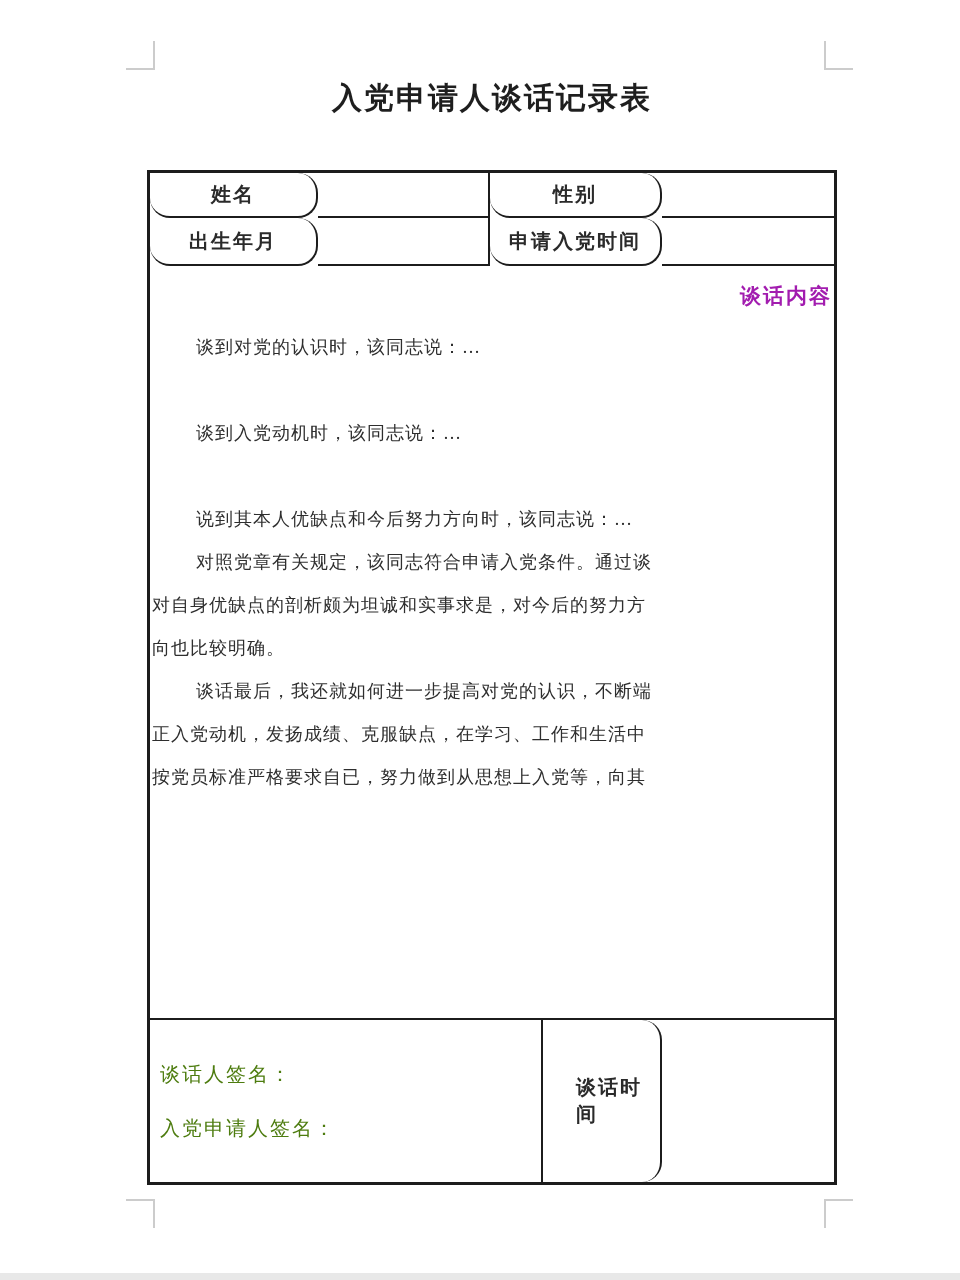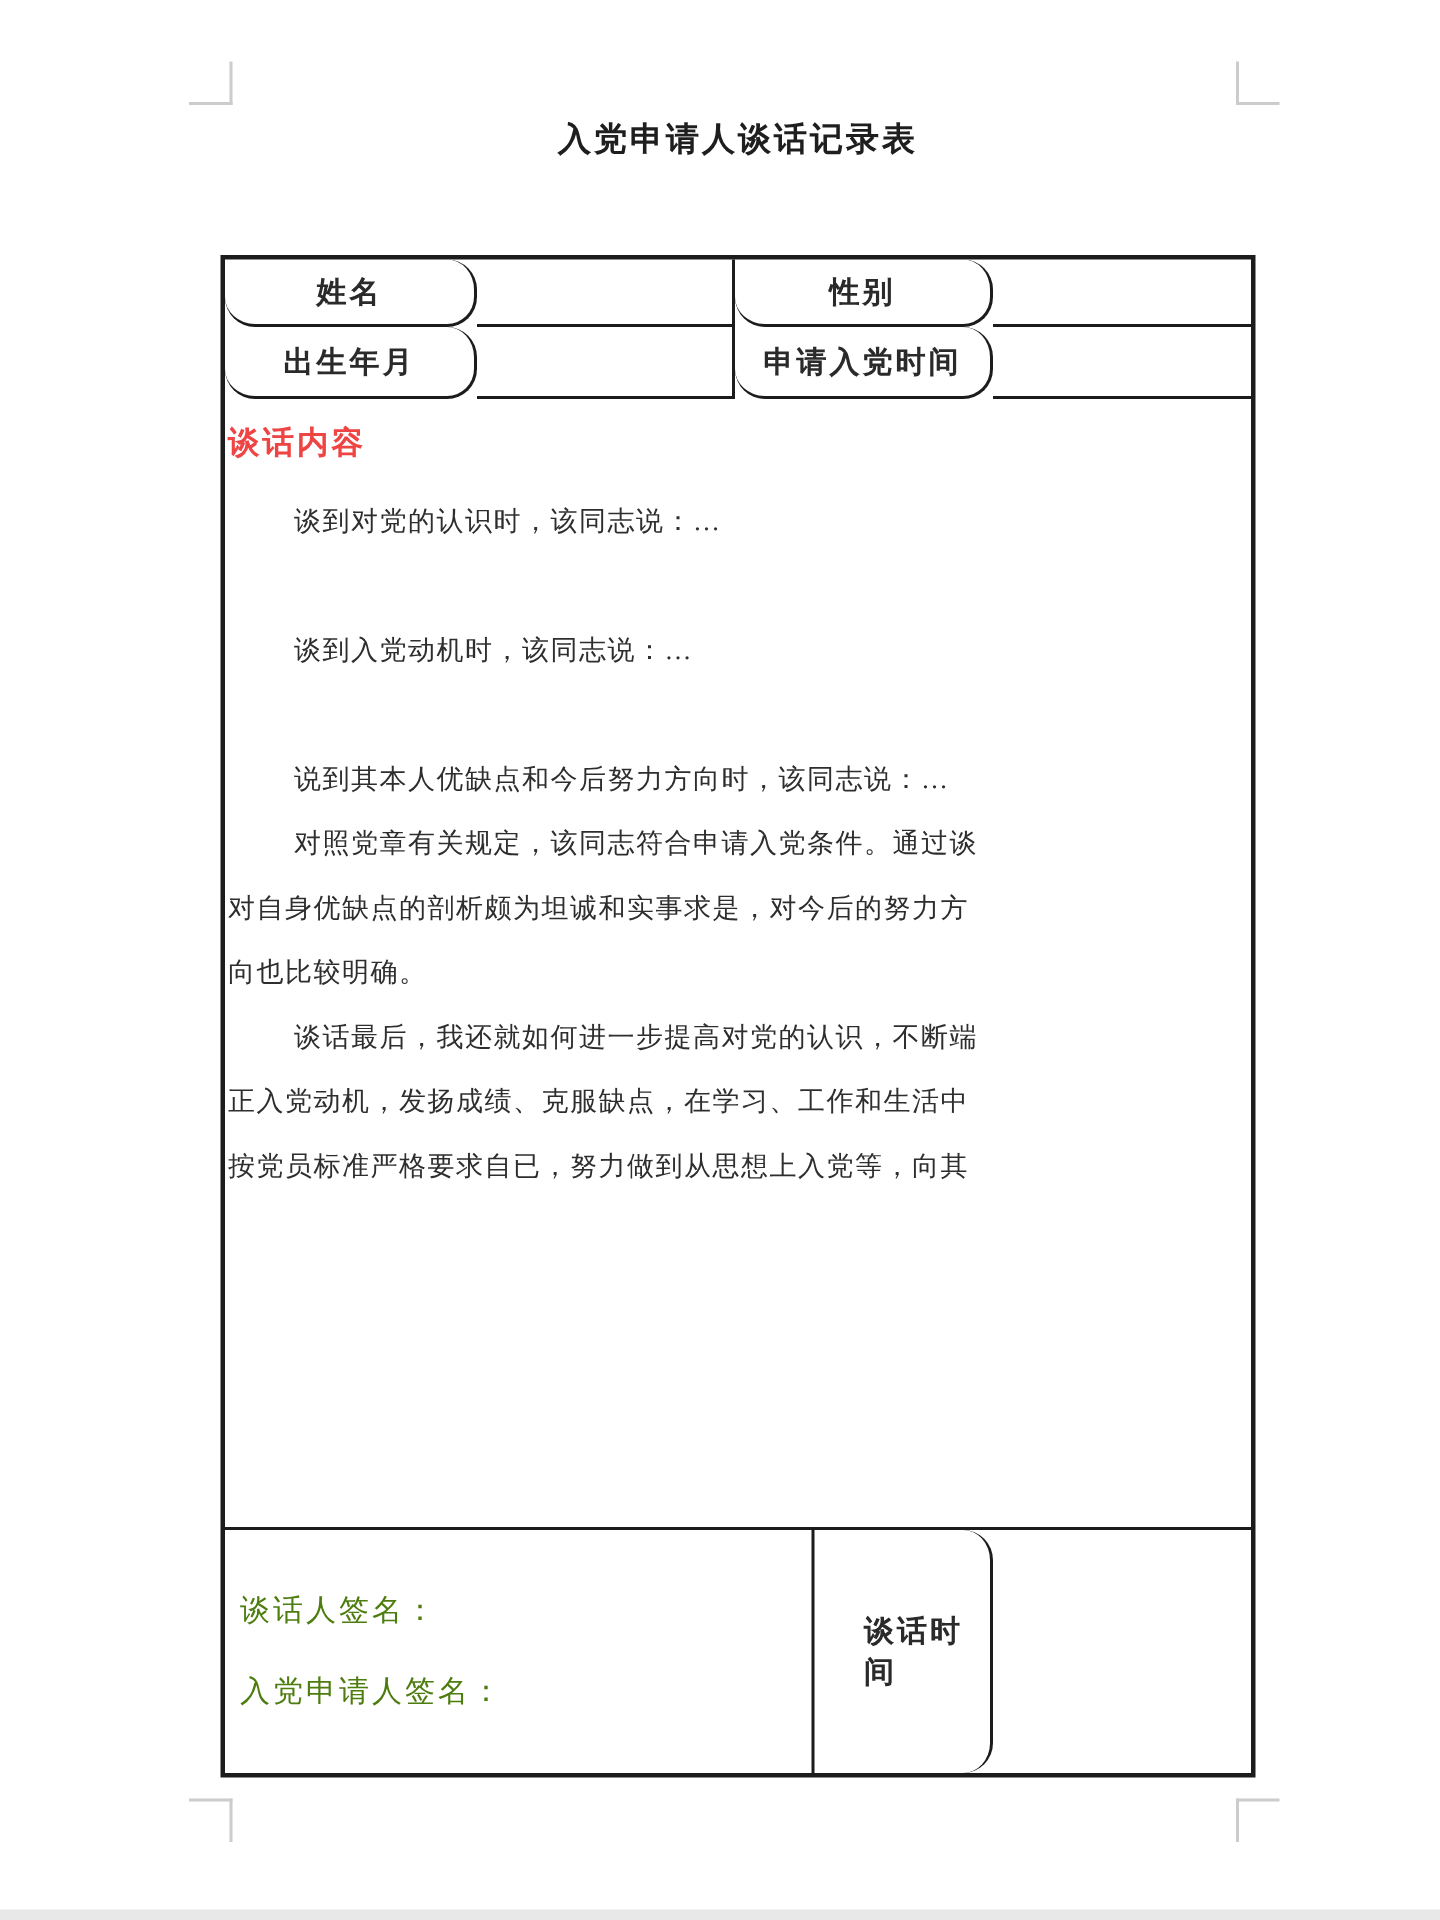--- a/index.html
+++ b/index.html
@@ -3,21 +3,21 @@
 <meta charset="utf-8">
 <style>
   * { margin: 0; padding: 0; box-sizing: border-box; }
   html, body { width: 960px; height: 1280px; background: #ffffff; overflow: hidden; }
   body { position: relative; font-family: "Liberation Sans", sans-serif; color: #262626; }
 
   
   .doc-title {
     position: absolute; left: 147px; top: 78px; width: 690px;
     text-align: center; font-family: "Liberation Serif", serif;
-    font-size: 22px; font-weight: 700; letter-spacing: 2px; color: #1e1e1e;
+    font-size: 30px; font-weight: 700; letter-spacing: 2px; color: #1e1e1e;
   }
 
   
   .crop { position: absolute; width: 29px; height: 29px; }
   .crop-tl { left: 126px; top: 41px;  border-right: 2px solid #cccccc; border-bottom: 2px solid #cccccc; }
   .crop-tr { left: 824px; top: 41px;  border-left: 2px solid #cccccc;  border-bottom: 2px solid #cccccc; }
   .crop-bl { left: 126px; top: 1199px; border-right: 2px solid #cccccc; border-top: 2px solid #cccccc; }
   .crop-br { left: 824px; top: 1199px; border-left: 2px solid #cccccc;  border-top: 2px solid #cccccc; }
 
   
@@ -38,22 +38,22 @@
   .c3 { left: 340px; width: 172px; font-family: Liberation Mono, monospace; }
   .c4 { left: 512px; width: 172px; }
 
   
   .content-cell {
     position: absolute; left: 0; top: 93px; width: 684px; height: 754px;
     border-bottom: 2px solid #1c1c1c; padding: 8px 2px 0 2px;
     font-family: "Liberation Serif", serif; color: #2e2e2e;
   }
   .content-header {
-    text-align: left; font-family: "Liberation Sans", sans-serif;
-    font-weight: 700; font-size: 21px; letter-spacing: 2px; line-height: 44px; color: #ef4444;
+    text-align: right; font-family: "Liberation Sans", sans-serif;
+    font-weight: 700; font-size: 21px; letter-spacing: 2px; line-height: 44px; color: #a21caf;
   }
   .content-lines { margin-top: 8px; }
   .line { line-height: 43px; height: 43px; font-size: 18px; letter-spacing: 1px; white-space: nowrap; }
   .indent { padding-left: 44px; }
   .spacer { height: 43px; }
 
   
   .f-left  { left: 0;     top: 847px; height: 162px; width: 393px; flex-direction: column; align-items: flex-start; justify-content: center; padding-left: 10px; }
   .f-mid   { left: 393px; top: 847px; height: 162px; width: 119px; padding-left: 33px; }
   .f-right { left: 512px; top: 847px; height: 162px; width: 172px; }

